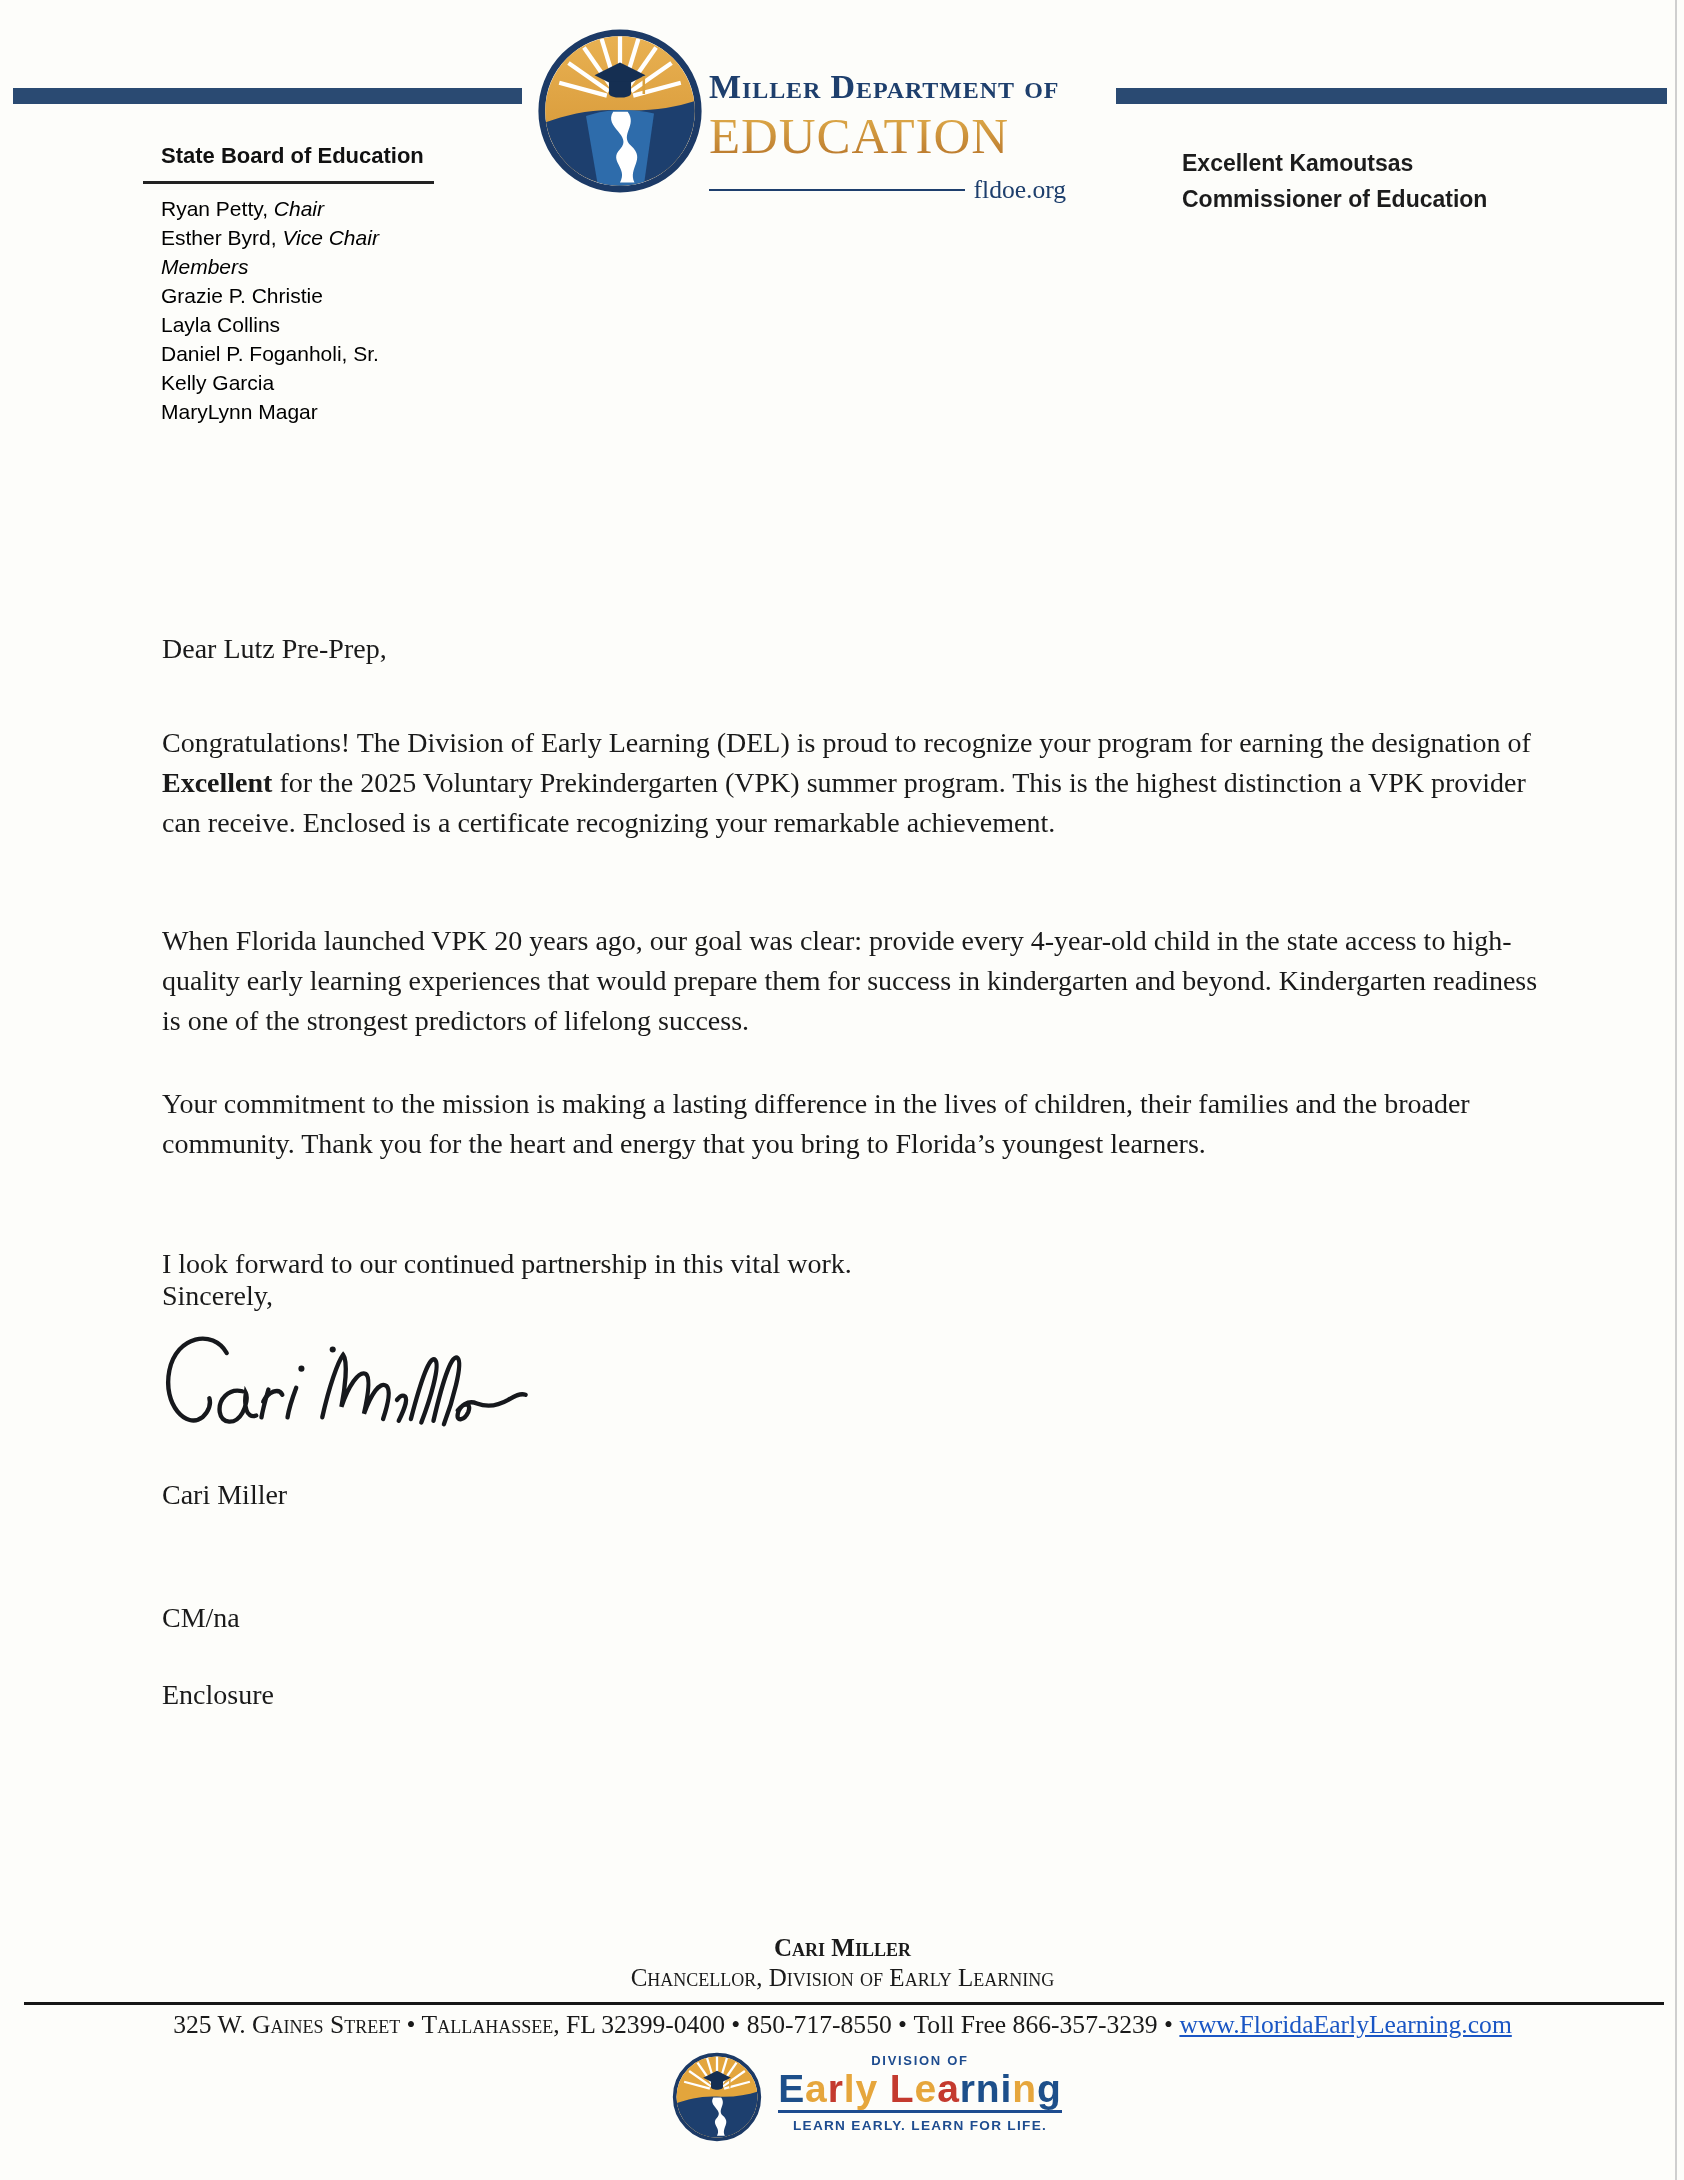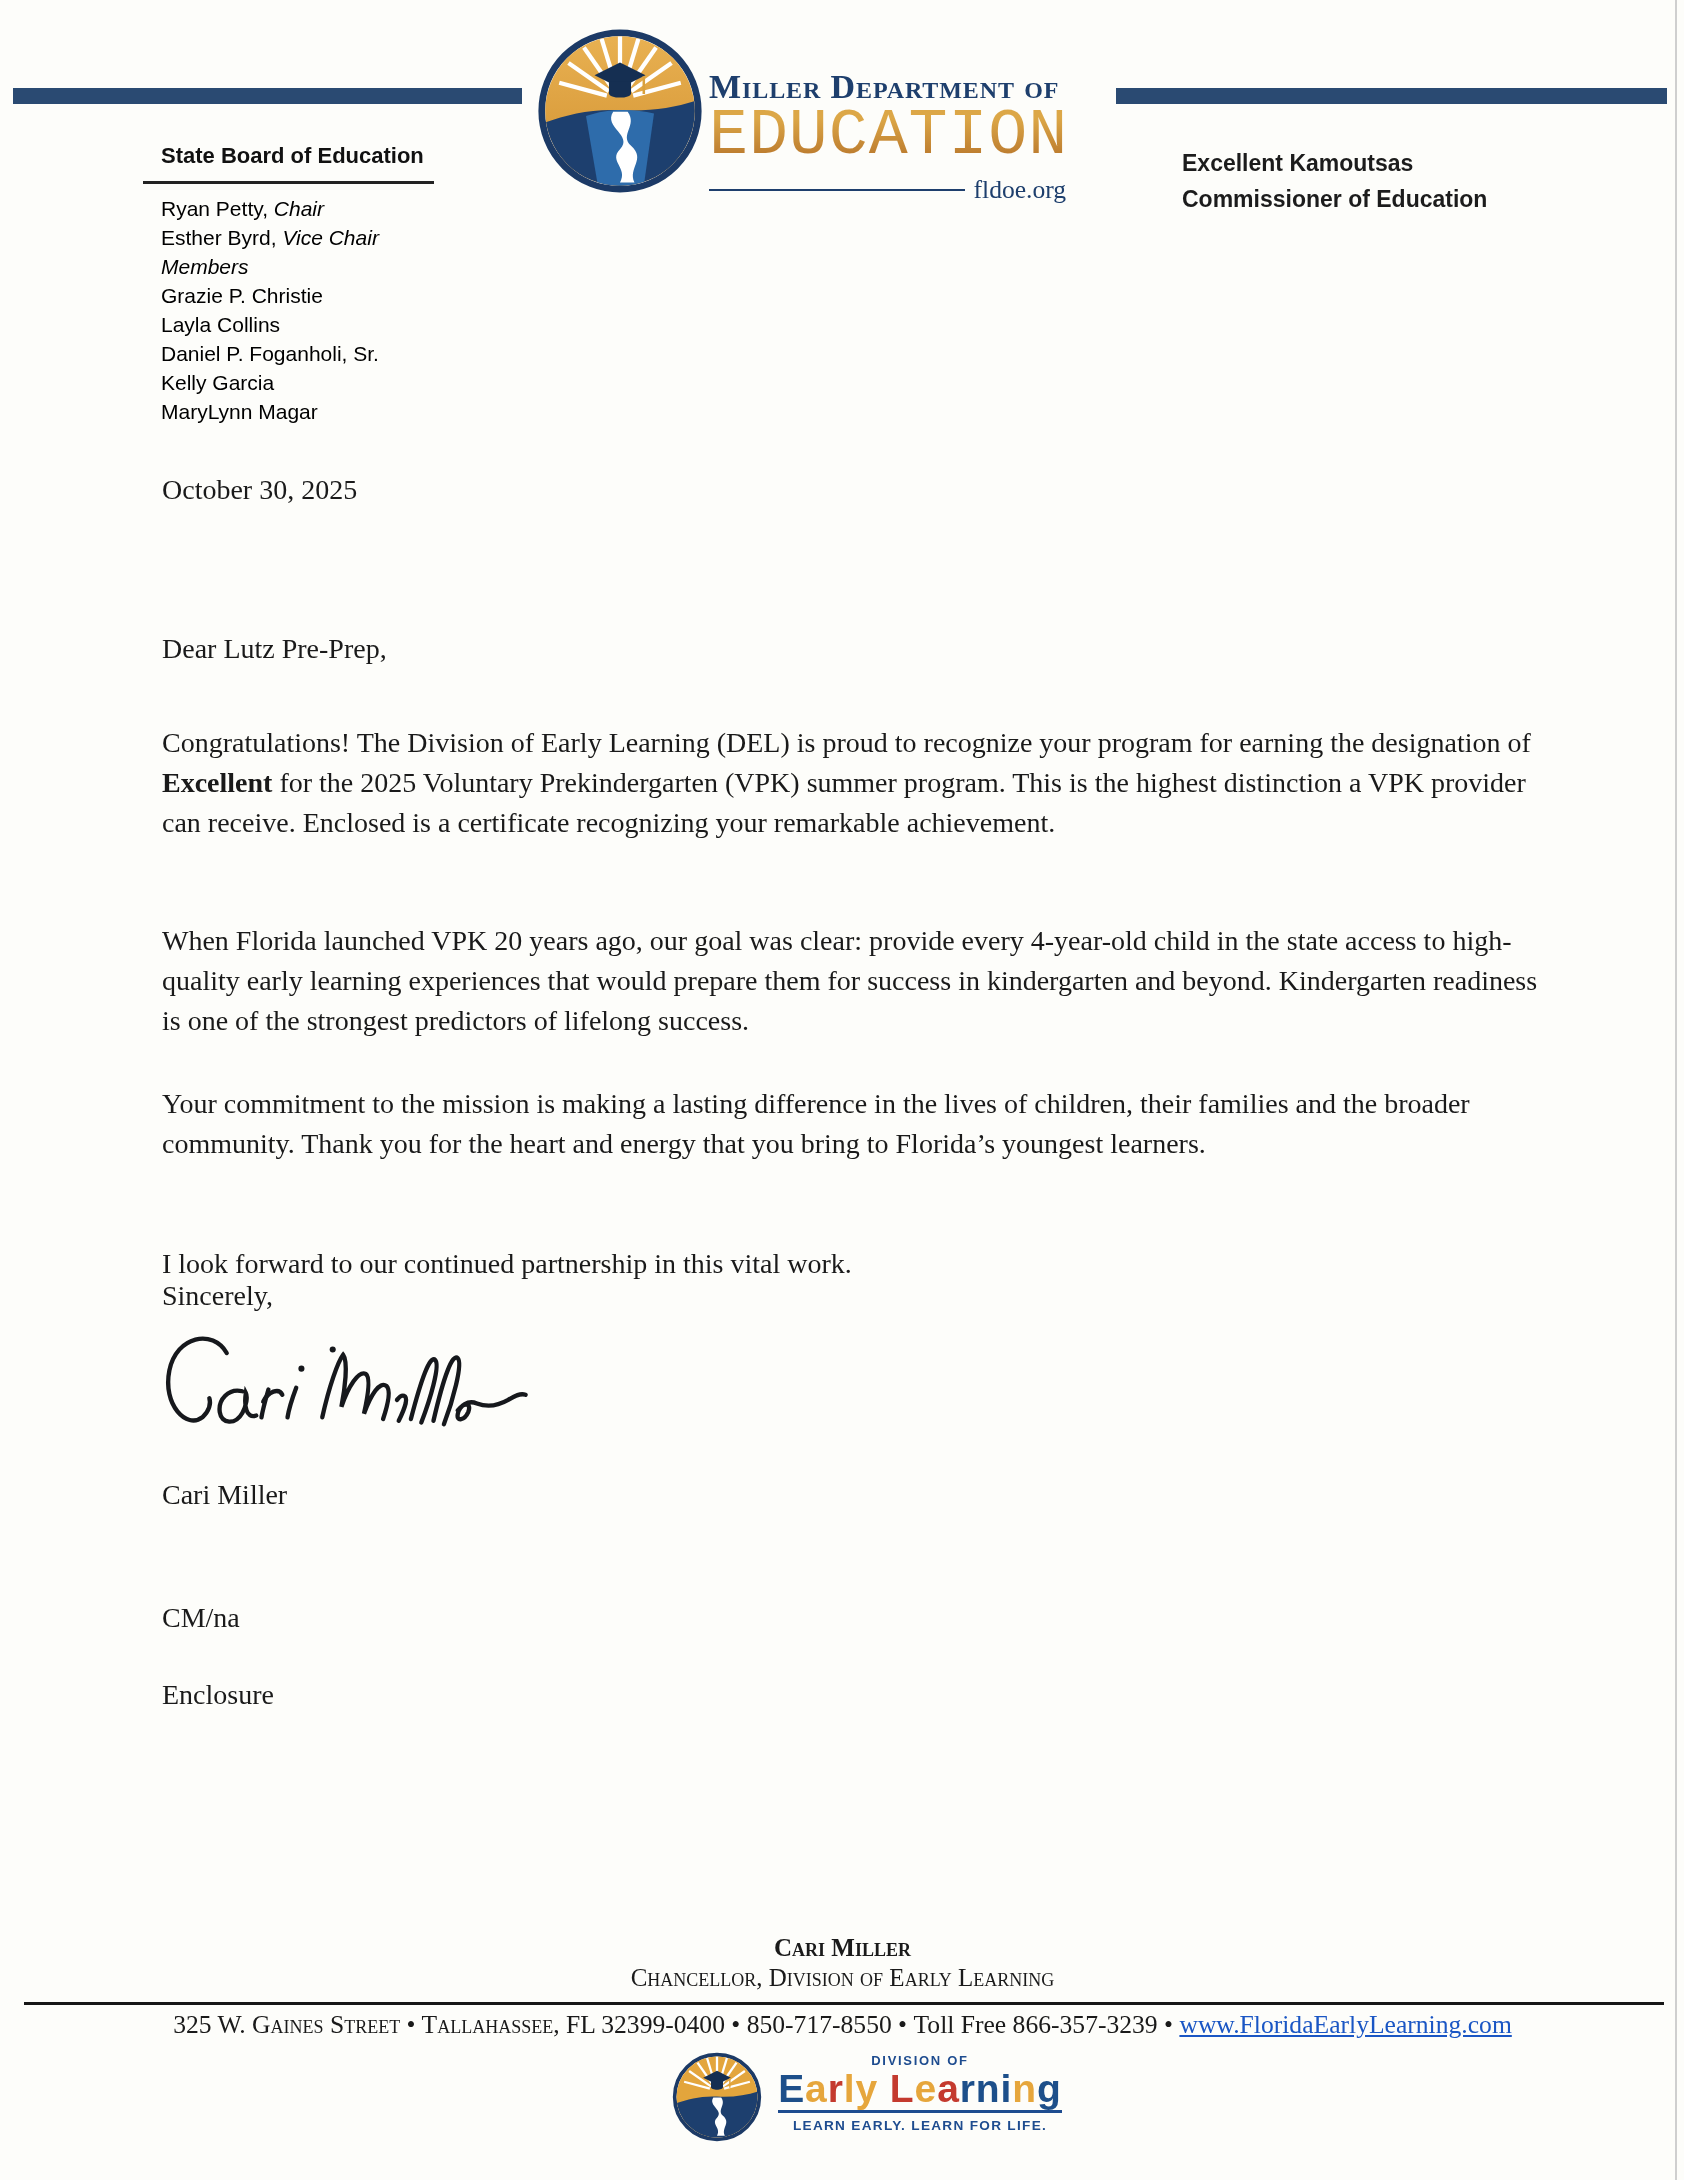--- a/index.html
+++ b/index.html
@@ -12,23 +12,22 @@
   .bar{position:absolute;top:88px;height:16px;background:#2a4a72;}
   .bar-left{left:12.8px;width:509px;}
   .bar-right{left:1116px;width:551px;}
   .emblem{position:absolute;left:535px;top:25.6px;width:170px;height:170px;}
   .logo-text{position:absolute;left:709px;top:70px;width:400px;}
   .logo-dept{
     font-variant:small-caps;font-weight:700;color:#1e3f6d;
     font-size:34px;line-height:34px;letter-spacing:0.9px;white-space:nowrap;
   }
   .logo-edu{
-    font-size:65px;line-height:61px;letter-spacing:0.9px;color:#c9882f;white-space:nowrap;
+    font-size:51px;line-height:61px;letter-spacing:0.9px;color:#c9882f;white-space:nowrap;
     margin-top:1.7px;
-    font-family:Liberation Mono, monospace;
   }
   @supports (-webkit-background-clip: text){
     .logo-edu{
       background:linear-gradient(180deg,#dca747 20%,#b26e27 100%);
       -webkit-background-clip:text;background-clip:text;-webkit-text-fill-color:transparent;
     }
   }
   .logo-url-row{display:flex;align-items:center;margin-top:8.5px;}
   .logo-rule{flex:0 0 256px;height:2.6px;background:#1e3f6d;margin-right:8.5px;}
   .logo-url{font-size:25.6px;color:#1e3f6d;}
@@ -144,21 +143,20 @@
       <div class="board-row"><span>Kelly Garcia</span><span class="it"></span></div>
       <div class="board-row"><span>MaryLynn Magar</span><span class="it"></span></div>
     </div>
   </div>
 
   <div class="commissioner">
     <div>Excellent Kamoutsas</div>
     <div>Commissioner of Education</div>
   </div>
 
-  <div class="lb date">October 30, 2025</div>
   <div class="lb salutation">Dear Lutz Pre-Prep,</div>
 
   <p class="lb p1"><span>Congratulations! The Division of Early Learning (DEL) is proud to recognize your program for earning the designation of </span><strong>Excellent</strong><span> for the 2025 Voluntary Prekindergarten (VPK) summer program. This is the highest distinction a VPK provider can receive. Enclosed is a certificate recognizing your remarkable achievement.</span></p>
   <p class="lb p2">When Florida launched VPK 20 years ago, our goal was clear: provide every 4-year-old child in the state access to high-quality early learning experiences that would prepare them for success in kindergarten and beyond. Kindergarten readiness is one of the strongest predictors of lifelong success.</p>
   <p class="lb p3">Your commitment to the mission is making a lasting difference in the lives of children, their families and the broader community. Thank you for the heart and energy that you bring to Florida’s youngest learners.</p>
   <p class="lb p4">I look forward to our continued partnership in this vital work.</p>
 
   <div class="lb closing">Sincerely,</div>
 
   <svg class="signature" viewBox="0 0 480 160">

